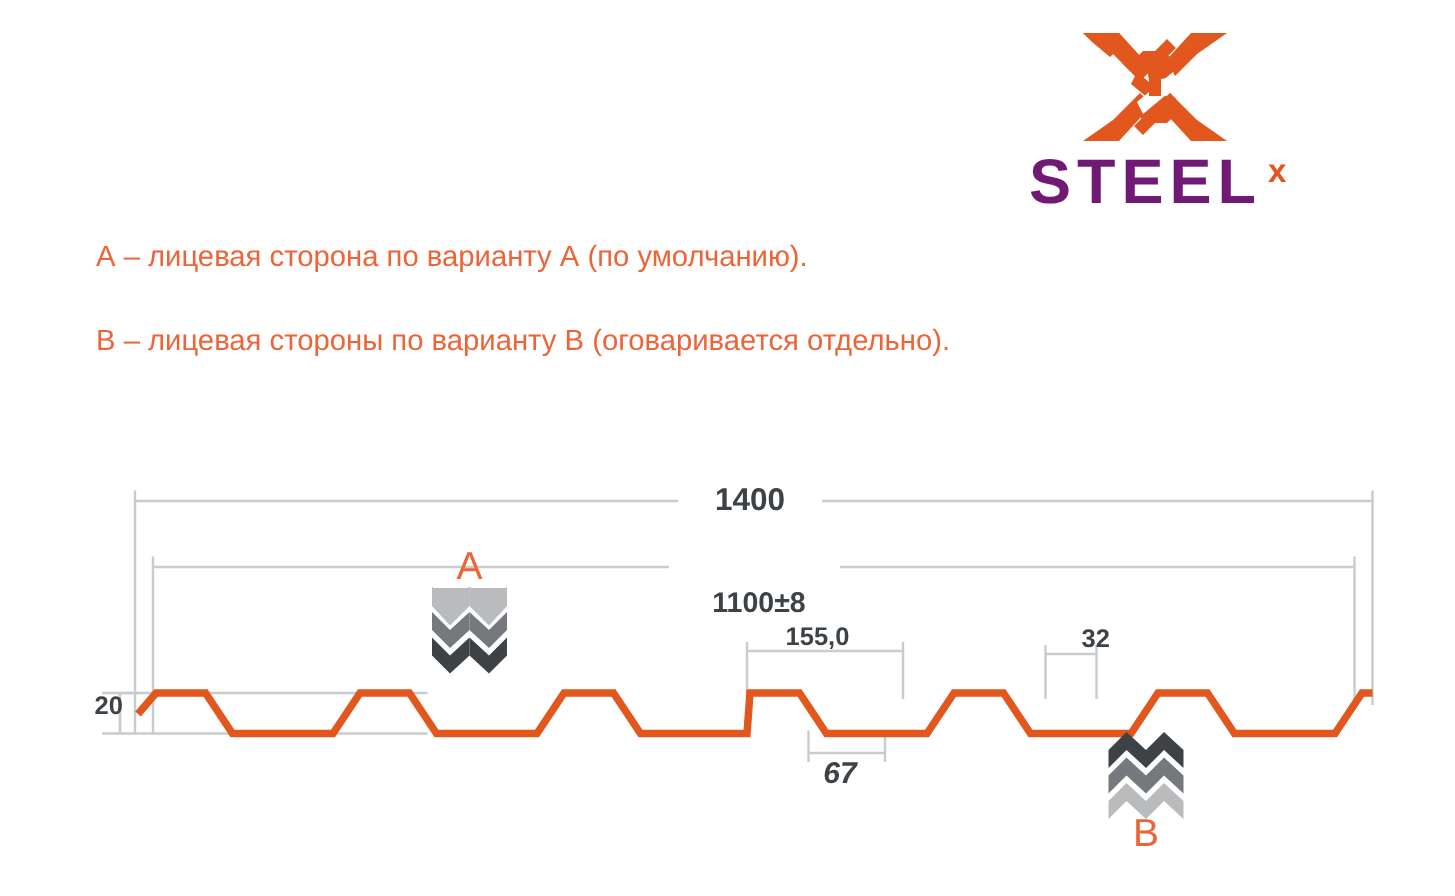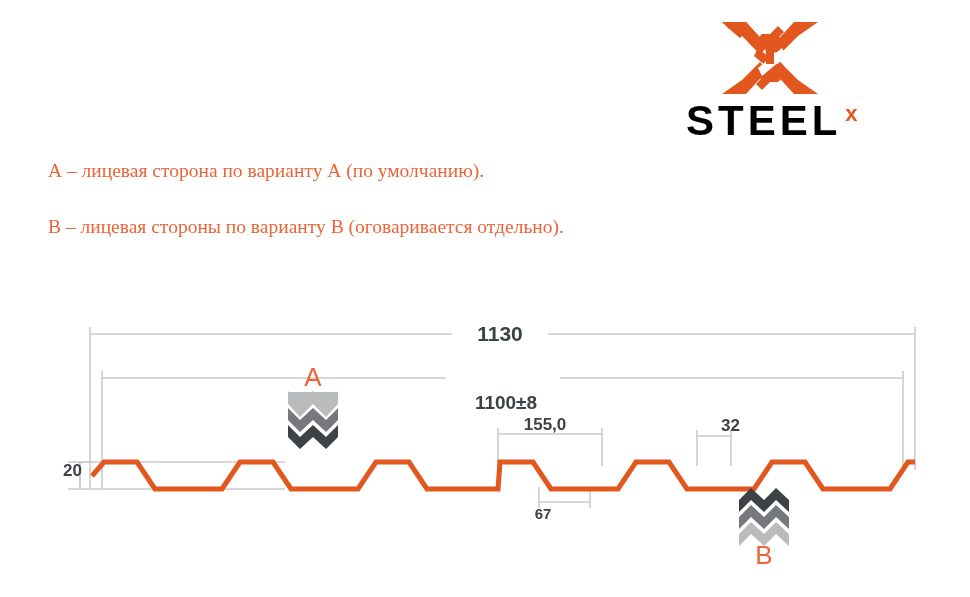--- a/index.html
+++ b/index.html
@@ -37,41 +37,41 @@
     top: 82px;
     width: 230px;
     height: 42px;
     display: flex;
     align-items: baseline;
   }
   #logo-steel-text {
     font-size: 42px;
     font-weight: bold;
     letter-spacing: 4px;
-    color: #000000;
+    color: #701a75;
     line-height: 1;
     font-family: "Liberation Sans", sans-serif;
   }
   #logo-x-sup {
     font-size: 22px;
     font-weight: bold;
     color: #e2571e;
     line-height: 1;
     margin-left: 4px;
     position: relative;
     top: -14px;
   }
 
   
   .caption-line {
     position: absolute;
-    left: 48px;
+    left: 64px;
     color: #ec6438;
     font-size: 19.5px;
-    font-family: Liberation Serif, serif;
+    font-family: Liberation Sans, sans-serif;
     white-space: nowrap;
   }
   #caption-a { top: 160px; }
   #caption-b { top: 216px; }
 
   
   #profile-drawing {
     position: absolute;
     left: 0;
     top: 0;
@@ -104,23 +104,24 @@
     font-size: 17px;
     width: 90px;
   }
   #dim-label-crest {
     left: 680px; top: 416px;
     font-size: 17px;
     width: 60px;
     text-align: right;
   }
   #dim-label-valley {
-    left: 498px; top: 505px;
-    font-size: 15px;
+    left: 515px; top: 505px;
+    font-size: 20px;
     width: 90px;
+    font-style: italic;
   }
   #dim-label-height {
     left: 48px; top: 461px;
     font-size: 17px;
     width: 34px;
     text-align: right;
   }
 
   
   .variant-letter {
@@ -264,21 +265,21 @@
     <polygon points="739,512 751,500 764,512 764,500 751,488 739,500" fill="#3d4246"></polygon>
     <polygon points="764,512 776,500 789,512 789,500 776,488 764,500" fill="#3d4246"></polygon>
     <polygon points="739,529 751,517 764,529 764,517 751,505 739,517" fill="#75797d"></polygon>
     <polygon points="764,529 776,517 789,529 789,517 776,505 764,517" fill="#75797d"></polygon>
     <polygon points="739,546 751,534 764,546 764,534 751,522 739,534" fill="#b9bbbd"></polygon>
     <polygon points="764,546 776,534 789,546 789,534 776,522 764,534" fill="#b9bbbd"></polygon>
   </g>
 
 </svg>
 
-<div class="dim-label" id="dim-label-total">1130</div>
+<div class="dim-label" id="dim-label-total">1400</div>
 <div class="dim-label" id="dim-label-useful">1100±8</div>
 <div class="dim-label" id="dim-label-pitch">155,0</div>
 <div class="dim-label" id="dim-label-crest">32</div>
 <div class="dim-label" id="dim-label-valley">67</div>
 <div class="dim-label" id="dim-label-height">20</div>
 
 <div class="variant-letter" id="variant-a-letter">A</div>
 <div class="variant-letter" id="variant-b-letter">B</div>
 
 </body></html>

